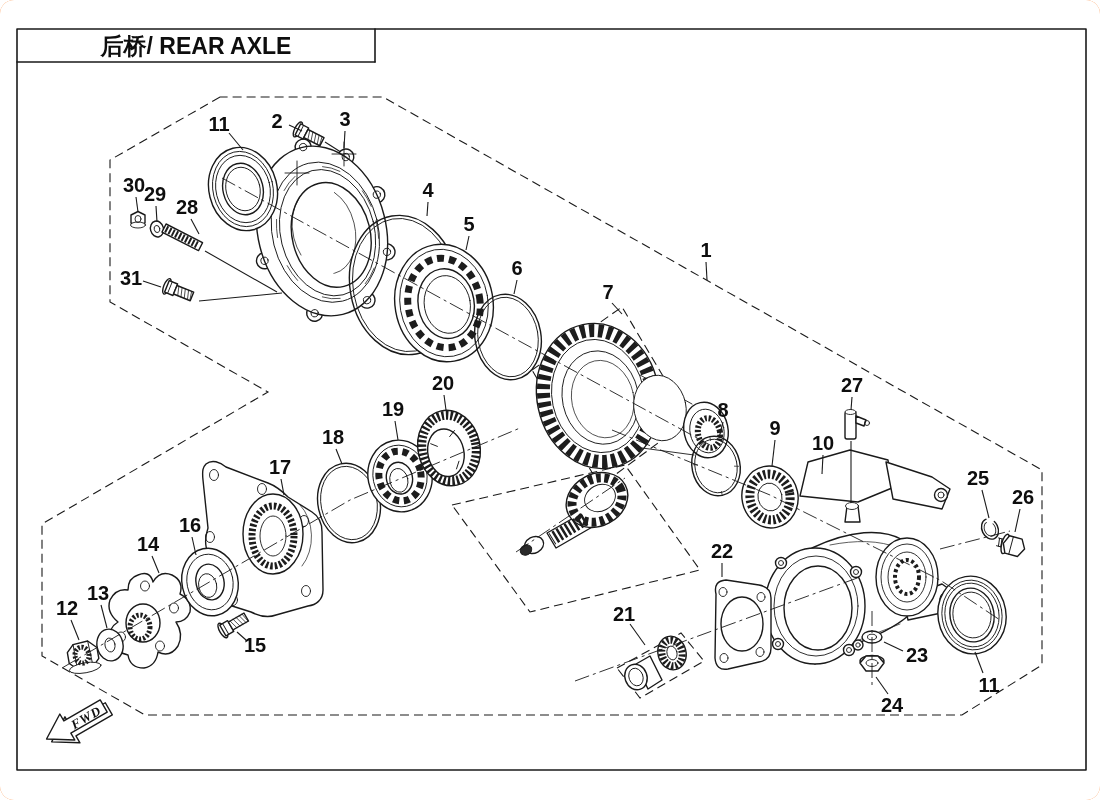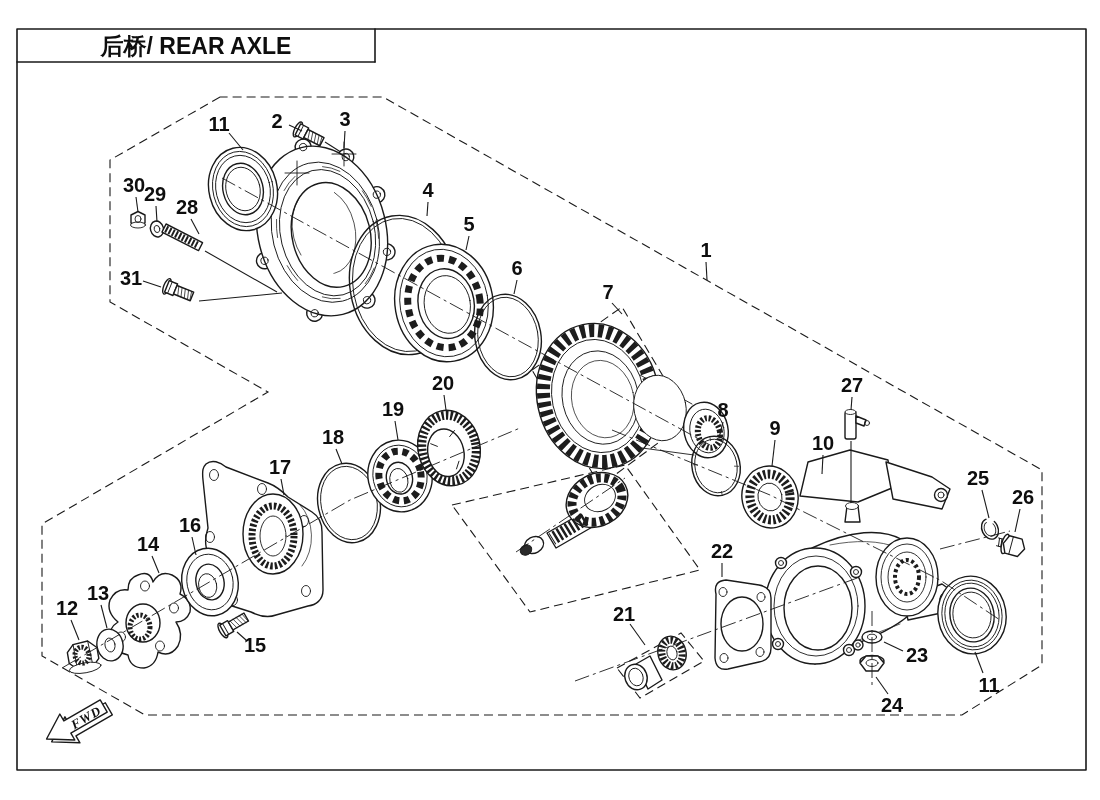--- a/index.html
+++ b/index.html
@@ -1,17 +1,17 @@
 <!DOCTYPE html>
 <html><head>
 <meta charset="utf-8">
 <style>
   html,body{margin:0;padding:0;background:#ffffff;}
   #page{position:relative;width:1100px;height:800px;background:#f97316;overflow:hidden;
-        font-family:"Liberation Sans",sans-serif;}
+        font-family:"Liberation Sans",sans-serif;border-radius:14px;}
   svg{position:absolute;left:0;top:0;}
   .ln{fill:none;stroke:#1a1a1a;stroke-width:1.4;stroke-linejoin:round;stroke-linecap:round;}
   .thin{stroke-width:0.9;}
   .vthin{stroke-width:0.7;}
   .wfill{fill:#ffffff;}
   .dkfill{fill:#2a2a2a;}
   .dash{fill:none;stroke:#1a1a1a;stroke-width:1.1;stroke-dasharray:9 5;}
   .cline{fill:none;stroke:#1a1a1a;stroke-width:0.9;stroke-dasharray:15 4 3 4;}
   .knurl{fill:none;stroke:#1d1d1d;}
   .leader{stroke:#1a1a1a;stroke-width:1.1;fill:none;}

